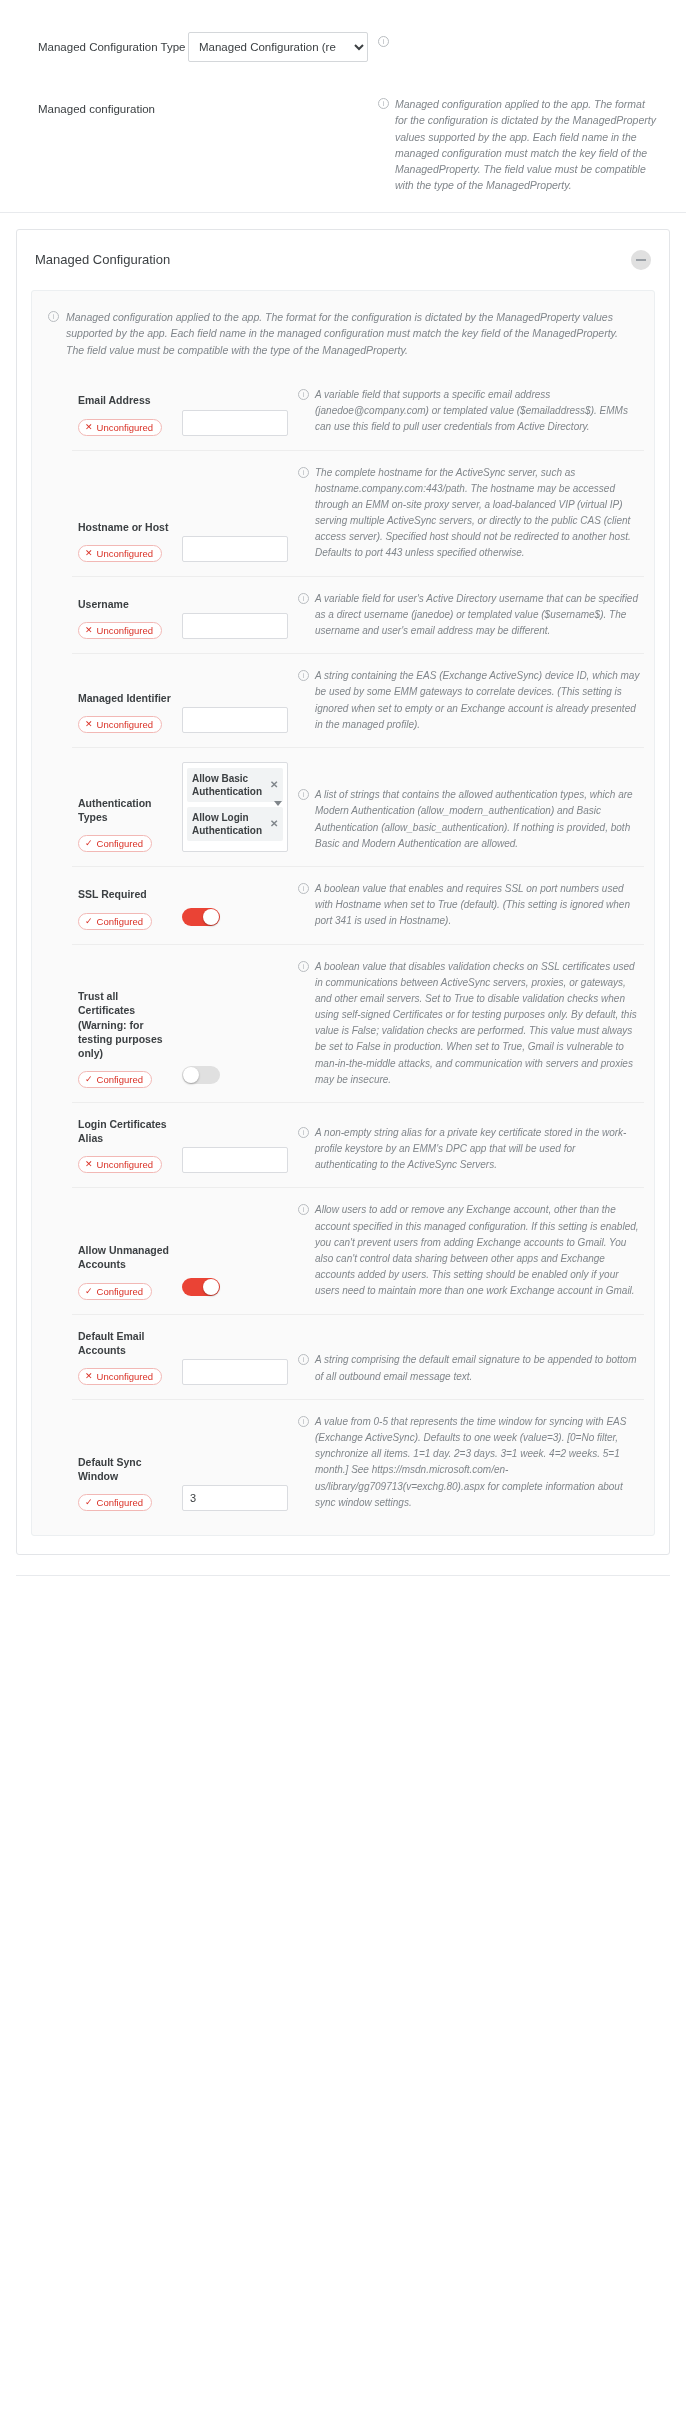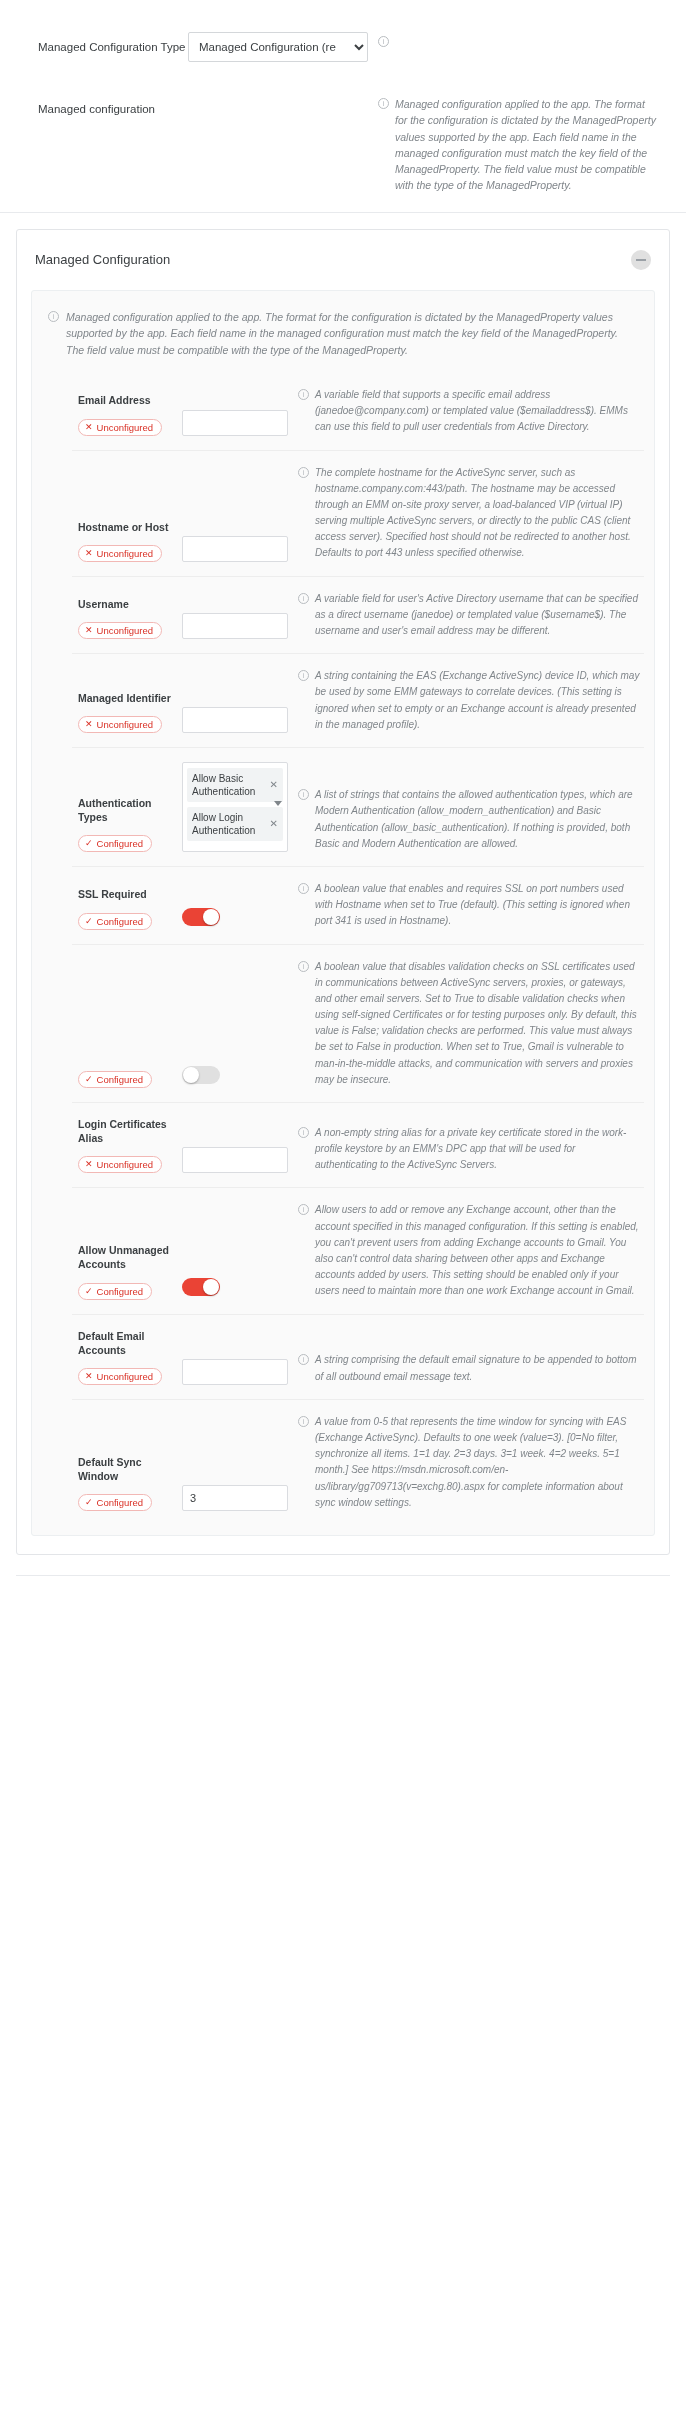--- a/index.html
+++ b/index.html
@@ -192,20 +192,21 @@
     align-items: center;
     justify-content: space-between;
     gap: 4px;
     background: #f1f3f4;
     border-radius: 2px;
     font-size: 10px;
     color: #3c4043;
     padding: 4px 5px;
     margin-bottom: 5px;
     line-height: 1.3;
+    font-weight: bold;
   }
   .tag:last-child { margin-bottom: 0; }
   .tag .x { color: #80868b; font-size: 10px; padding-left: 4px; }
   .multi .caret {
     position: absolute;
     right: 5px; top: 38px;
     width: 0; height: 0;
     border-left: 4px solid transparent;
     border-right: 4px solid transparent;
     border-top: 5px solid #80868b;
@@ -346,21 +347,21 @@
                 <span class="gl">✓</span>
                 <span>Configured</span>
               </span></div>
             <div class="f-control"><div class="toggle on"><span class="knob"></span></div></div>
             <div class="f-help">
               <span class="info-icon">i</span>
               <span class="txtwrap">A boolean value that enables and requires SSL on port numbers used with Hostname when set to True (default). (This setting is ignored when port 341 is used in Hostname).</span>
             </div>
           </div>
           <div class="field">
-            <div class="f-label"><span class="chip ok">
+            <div class="f-label"><span class="name">Trust all Certificates (Warning: for testing purposes only)</span><span class="chip ok">
                 <span class="gl">✓</span>
                 <span>Configured</span>
               </span></div>
             <div class="f-control"><div class="toggle off"><span class="knob"></span></div></div>
             <div class="f-help">
               <span class="info-icon">i</span>
               <span class="txtwrap">A boolean value that disables validation checks on SSL certificates used in communications between ActiveSync servers, proxies, or gateways, and other email servers. Set to True to disable validation checks when using self-signed Certificates or for testing purposes only. By default, this value is False; validation checks are performed. This value must always be set to False in production. When set to True, Gmail is vulnerable to man-in-the-middle attacks, and communication with servers and proxies may be insecure.</span>
             </div>
           </div>
           <div class="field">

